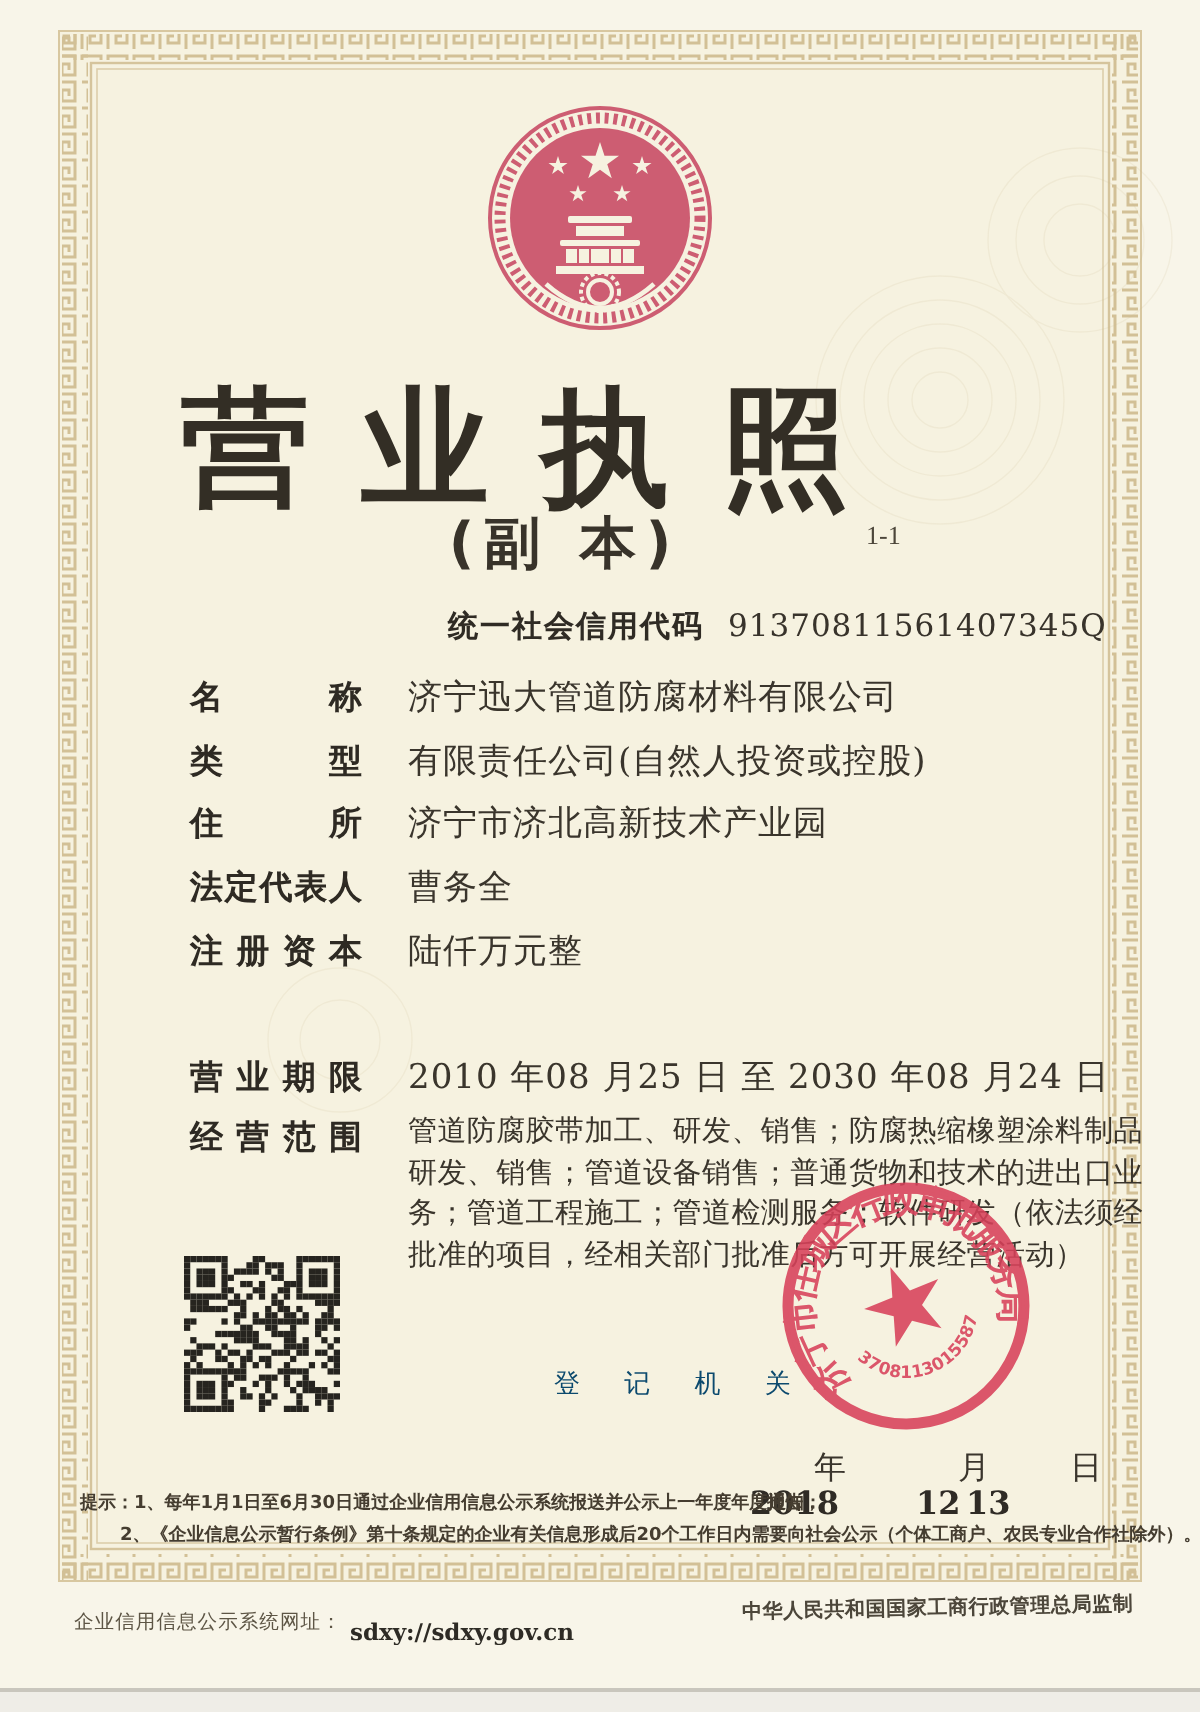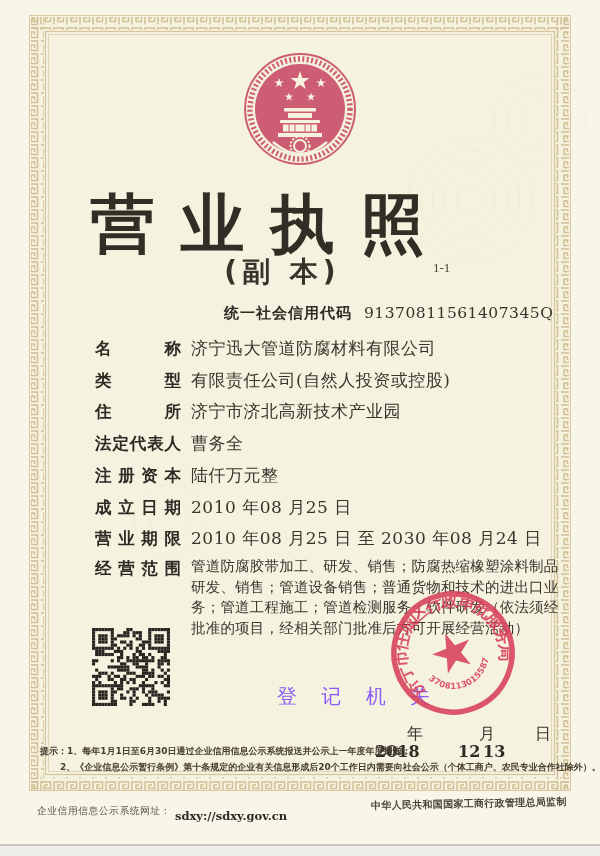--- a/index.html
+++ b/index.html
@@ -11,31 +11,31 @@
   svg.frame{position:absolute;left:0;top:0;}
   .abs{position:absolute;}
   .title{left:0;top:181px;width:515px;text-align:center;font-size:64px;font-weight:900;
          color:#332e25;letter-spacing:26px;padding-left:26px;box-sizing:border-box;}
   .subtitle{left:0;top:253px;width:565px;text-align:center;font-size:28px;font-weight:600;
             color:#38332a;letter-spacing:5px;}
   .copy-index{left:433px;top:260px;font-size:13px;color:#4c463a;font-family:Liberation Serif, serif;}
   .credit{left:224px;top:304px;display:flex;gap:12px;align-items:baseline;}
   .credit .lbl{font-size:15px;font-weight:bold;color:#2f2b24;letter-spacing:1px;}
   .credit .code{font-size:15.5px;color:#38332b;font-family:"DejaVu Serif","Liberation Serif",serif;letter-spacing:.5px;}
-  .row{position:absolute;left:95px;display:flex;align-items:baseline;}
+  .row{position:absolute;left:95px;display:flex;align-items:baseline;gap:13px;}
   .row .lbl{display:inline-block;width:86px;font-size:16.5px;font-weight:bold;color:#2e2a23;
             text-align:justify;text-align-last:justify;flex:none;}
   .row .val{margin-left:10px;font-size:17px;color:#3a352c;
             font-family:"DejaVu Serif","Liberation Serif",serif;letter-spacing:.5px;}
   .row.scope{align-items:flex-start;}
   .row.scope .lbl{margin-top:2px;}
   .row.scope .val{font-size:14.5px;line-height:20.6px;width:372px;white-space:pre-line;
                   text-align:justify;letter-spacing:.2px;}
   .qr-box{left:92px;top:628px;width:78px;height:78px;}
-  .reg-label{left:277px;top:683px;font-size:20px;color:#8b5cf6;letter-spacing:9px;font-weight:500;}
+  .reg-label{left:277px;top:683px;font-size:13px;color:#0c4a6e;letter-spacing:9px;font-weight:500;}
   .date-unit{top:724px;font-size:16px;color:#3a352c;font-weight:500;}
   .stamp{font-family:"DejaVu Serif","Liberation Serif",serif;font-weight:bold;
          font-size:16px;color:#2f2b25;top:742px;}
   .tips{font-size:9px;font-weight:bold;color:#453d30;white-space:nowrap;}
   .tips1{left:40px;top:745px;}
   .tips1b{left:384px;top:745px;}
   .tips2{left:60px;top:761px;}
   .foot-label{left:37px;top:805px;font-size:9.8px;color:#5d5545;letter-spacing:.5px;}
   .foot-url{left:175px;top:809px;font-size:11.5px;font-weight:bold;color:#2e2b25;
             font-family:"DejaVu Serif","Liberation Serif",serif;}
@@ -129,24 +129,20 @@
     <span class="lbl">住所</span>
     <span class="val">济宁市济北高新技术产业园</span>
   </div>
   <div class="row" style="top:432px;">
     <span class="lbl">法定代表人</span>
     <span class="val">曹务全</span>
   </div>
   <div class="row" style="top:464px;">
     <span class="lbl">注册资本</span>
     <span class="val">陆仟万元整</span>
-  </div>
-  <div class="row" style="top:496px;">
-    <span class="lbl">成立日期</span>
-    <span class="val">2010 年08 月25 日</span>
   </div>
   <div class="row" style="top:527px;">
     <span class="lbl">营业期限</span>
     <span class="val">2010 年08 月25 日 至 2030 年08 月24 日</span>
   </div>
   <div class="row scope" style="top:556px;">
     <span class="lbl">经营范围</span>
     <span class="val">管道防腐胶带加工、研发、销售；防腐热缩橡塑涂料制品
 研发、销售；管道设备销售；普通货物和技术的进出口业
 务；管道工程施工；管道检测服务；软件研发（依法须经

